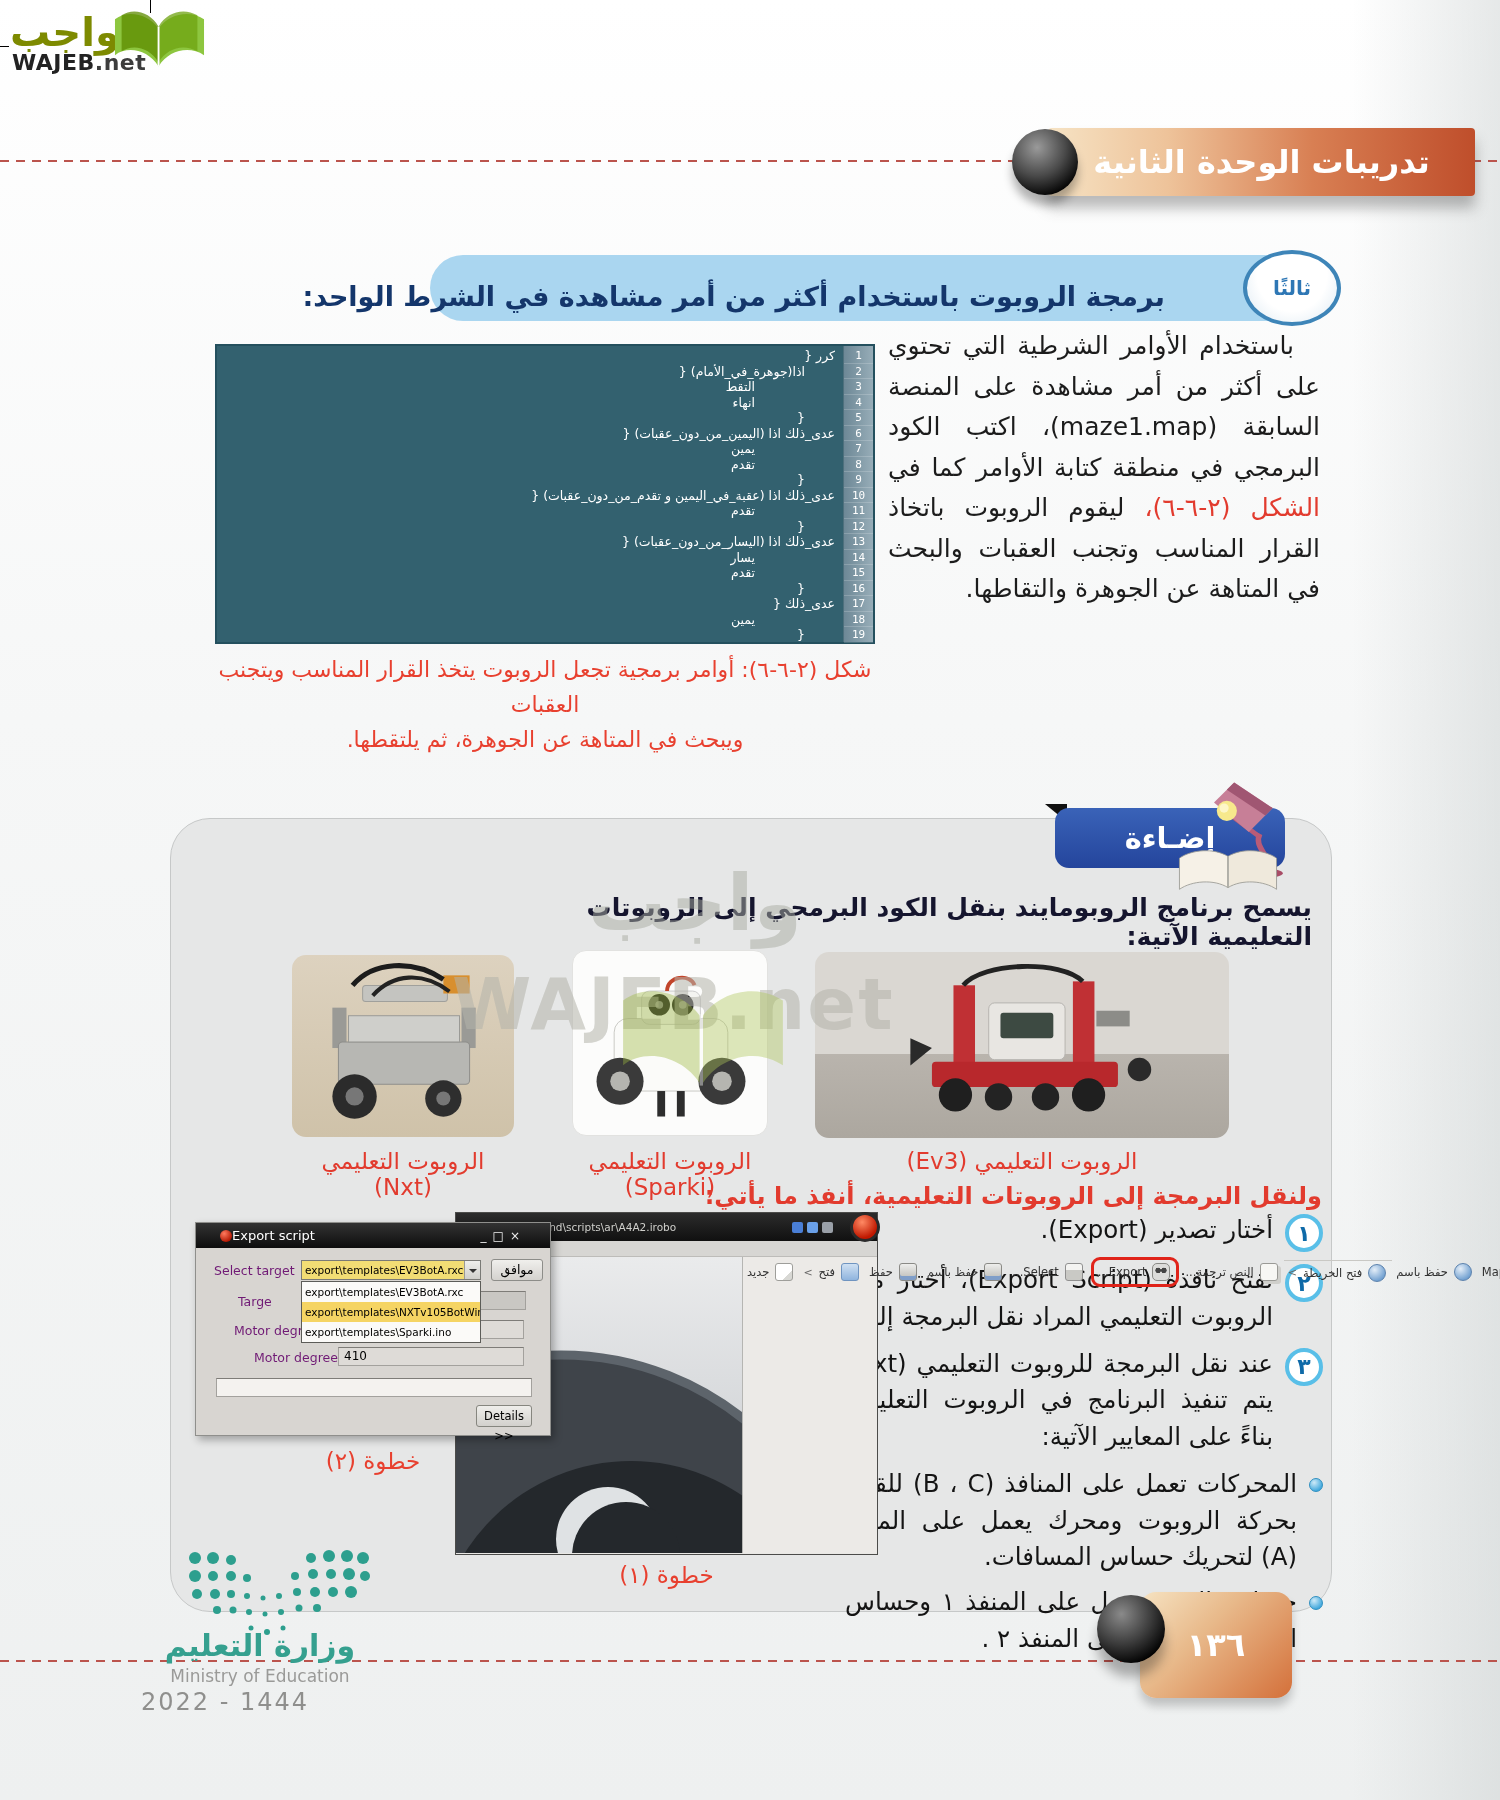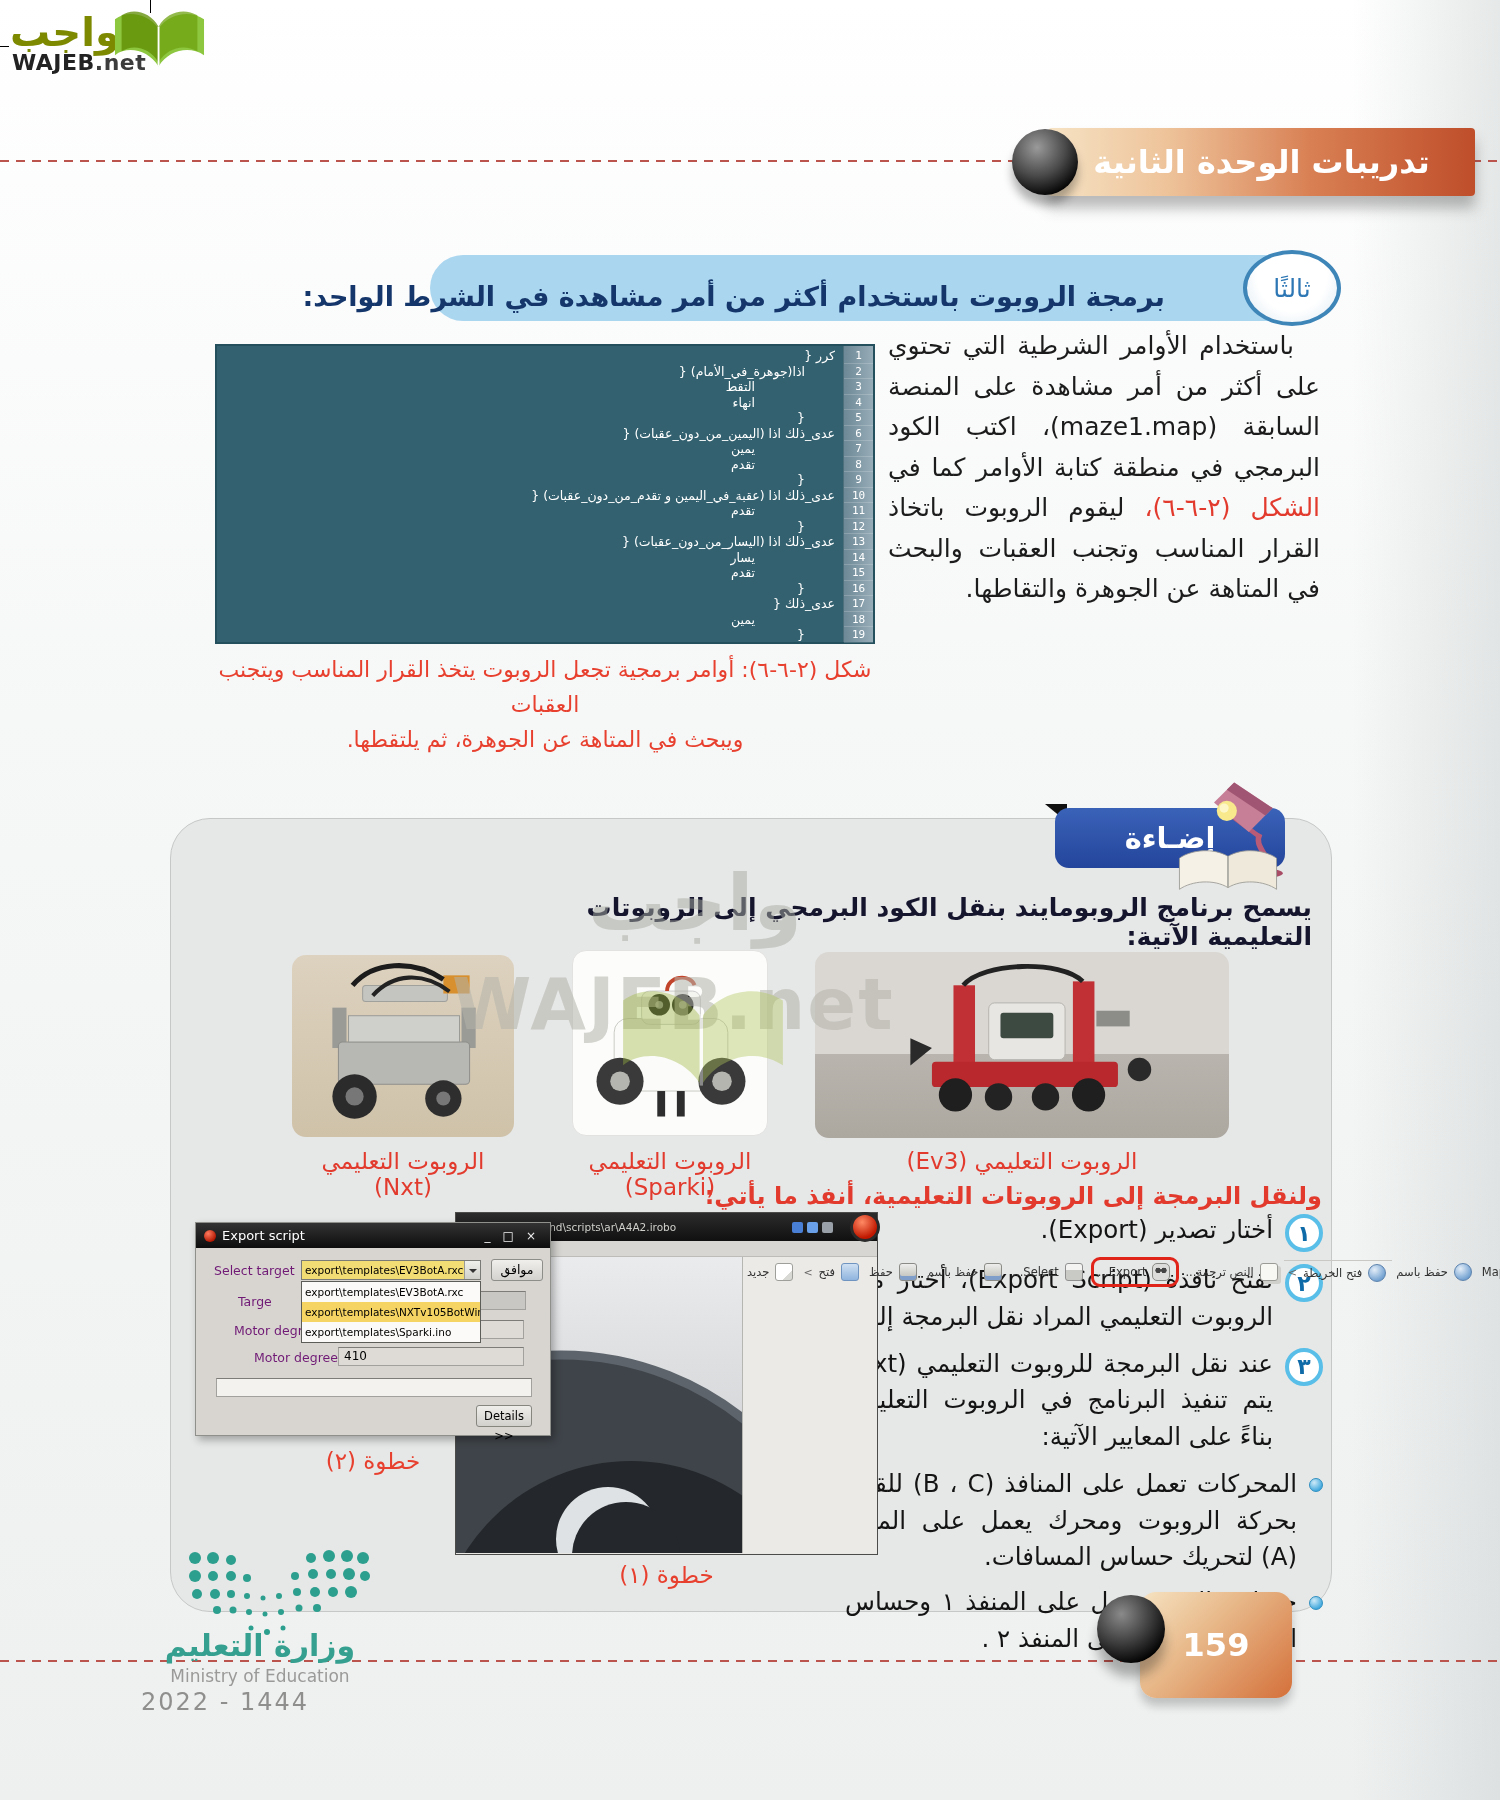--- a/index.html
+++ b/index.html
@@ -34,21 +34,21 @@
      box-shadow:0 10px 10px rgba(0,0,0,.3); }
 
   
   .section-pill { position:absolute; left:430px; top:255px; width:885px; height:66px;
      background:#aad6f0; border-radius:34px; }
   .section-pill .title { position:absolute; right:150px; left:20px; top:9px; height:48px; line-height:66px;
      direction:rtl; text-align:right; color:#14366b; font-weight:bold; font-size:27px; white-space:nowrap; }
   .section-badge { position:absolute; left:1243px; top:250px; width:98px; height:76px; border-radius:50%;
      background:radial-gradient(ellipse at 50% 30%, #ffffff 55%, #dce9f2 100%);
      border:4px solid #3e85b8; display:flex; align-items:center; justify-content:center;
-     color:#2e77b5; font-weight:normal; font-size:25px; }
+     color:#2e77b5; font-weight:bold; font-size:20px; }
 
   
   .code-panel { position:absolute; left:215px; top:344px; width:660px; height:300px;
      background:#33616f; border:2px solid #24505e; display:flex; direction:ltr; }
   .code-lines { flex:1; display:flex; flex-direction:column; padding-top:2px; }
   .code-row { height:15.5px; direction:rtl; text-align:right; color:#fff; font-size:12.5px;
      line-height:15.5px; white-space:nowrap; }
   .ind0 { padding-right:8px; } .ind1 { padding-right:38px; } .ind2 { padding-right:88px; }
   .code-gutter { width:30px; background:linear-gradient(90deg,#6d8896,#97adb8);
      border-left:1px solid #4e707d; display:flex; flex-direction:column; padding-top:2px; }
@@ -102,21 +102,21 @@
      display:flex; align-items:center; justify-content:center; margin-top:2px; }
   .step-text { font-size:24.5px; line-height:1.5; color:#141414; text-align:justify; }
   .bullet { display:flex; gap:12px; margin-bottom:8px; }
   .bullet-dot { flex:0 0 14px; width:14px; height:14px; border-radius:50%; margin-top:12px;
      background:radial-gradient(circle at 35% 30%, #cdeaf8, #3fa7dc 75%); border:1px solid #2f8fc0; }
 
   
   .dlg { position:absolute; left:195px; top:1222px; width:356px; height:214px; background:#d8d5d1;
      border:1px solid #8f8f8c; box-shadow:3px 4px 8px rgba(0,0,0,.3); z-index:6; font-size:13px; }
   .dlg-title { height:25px; background:linear-gradient(180deg,#333,#0d0d0d); color:#fff;
-     display:flex; align-items:center; padding:0 8px; gap:6px; }
+     display:flex; align-items:center; padding:0 24px; }
   .dlg-dot { width:12px; height:12px; border-radius:50%;
      background:radial-gradient(circle at 35% 30%, #ff7a5e, #b01500 75%); }
   .dlg-title .t { font-size:13px; flex:1; }
   .dlg-title .ctrl { font-size:12px; letter-spacing:6px; color:#eee; }
   .dlg-label { position:absolute; color:#701a75; font-size:12.5px; }
   .dlg-combo { position:absolute; left:105px; top:37px; width:180px; height:20px; background:#fff;
      border:1px solid #7a7a76; display:flex; }
   .dlg-combo .val { flex:1; background:#f2dd74; font-size:10.5px; line-height:18px; padding:0 3px;
      white-space:nowrap; overflow:hidden; }
   .dlg-combo .arr { width:16px; background:linear-gradient(180deg,#efefec,#cfcfcb);
@@ -547,16 +547,16 @@
         <circle cx="82" cy="84" r="3"></circle>
         <circle cx="98" cy="80" r="2.5"></circle>
     </g>
   </svg>
   <div class="moe-ar">وزارة التعليم</div>
   <div class="dash-line dash-bottom"></div>
   <div class="moe-en">Ministry of Education</div>
   <div class="moe-years">2022 - 1444</div>
 
   <div class="page-tab">
-    <span>159</span>
+    <span>١٣٦</span>
   </div>
   <div class="tab-dome"></div>
 </div>
 
 </body></html>

